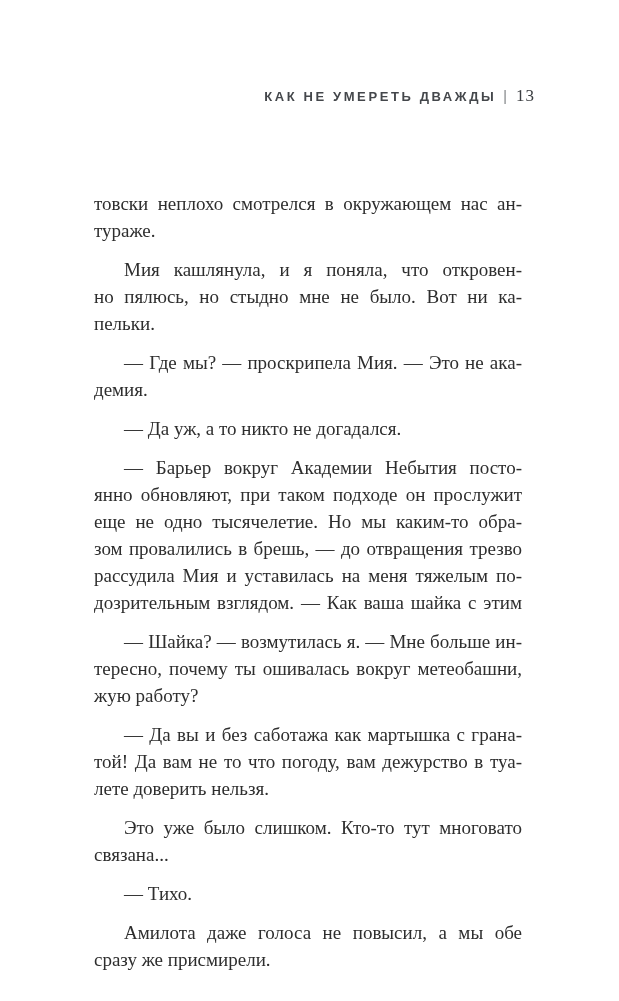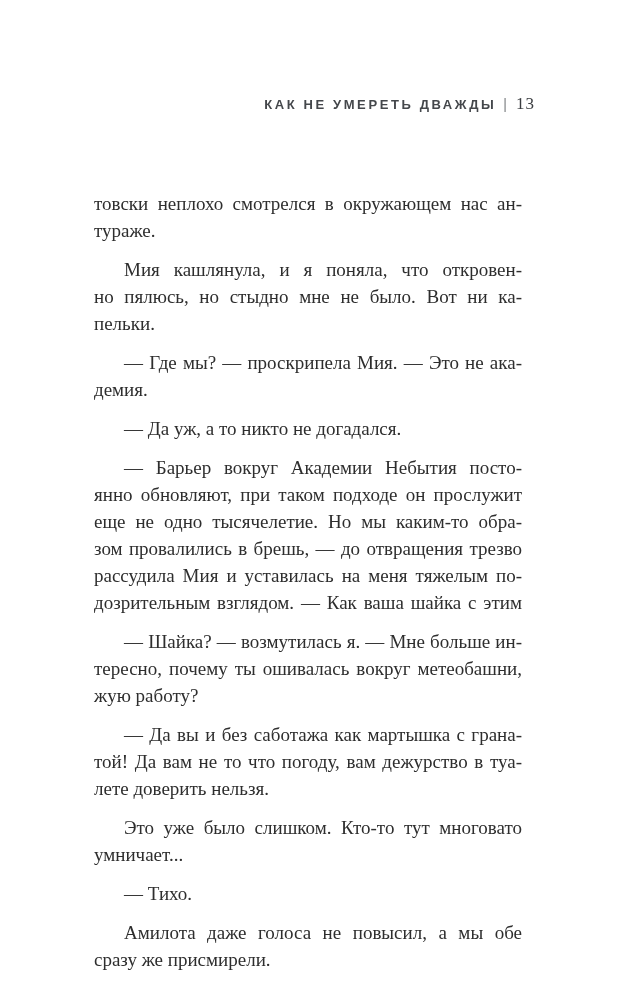--- a/index.html
+++ b/index.html
@@ -10,21 +10,21 @@
   .page {
     position: relative;
     width: 619px;
     height: 1001px;
     background: #ffffff;
     overflow: hidden;
     font-family: "Liberation Serif", "DejaVu Serif", serif;
   }
   .running-header {
     position: absolute;
-    top: 94px;
+    top: 86px;
     left: 0;
     right: 84px;
     text-align: right;
     white-space: nowrap;
     color: #44474b;
   }
   .running-title {
     font-family: "Liberation Sans", "DejaVu Sans", sans-serif;
     font-size: 13px;
     font-weight: 600;
@@ -103,21 +103,21 @@
         <div class="line">тересно, почему ты ошивалась вокруг метеобашни,</div>
         <div class="line last">жую работу?</div>
       </div>
       <div class="para">
         <div class="line indent">— Да вы и без саботажа как мартышка с грана-</div>
         <div class="line">той! Да вам не то что погоду, вам дежурство в туа-</div>
         <div class="line last">лете доверить нельзя.</div>
       </div>
       <div class="para">
         <div class="line indent">Это уже было слишком. Кто-то тут многовато</div>
-        <div class="line last">умничает...</div>
+        <div class="line last">связана...</div>
       </div>
       <div class="para">
         <div class="line last indent">— Тихо.</div>
       </div>
       <div class="para">
         <div class="line indent">Амилота даже голоса не повысил, а мы обе</div>
         <div class="line last">сразу же присмирели.</div>
       </div>
     </div>
 </div>

